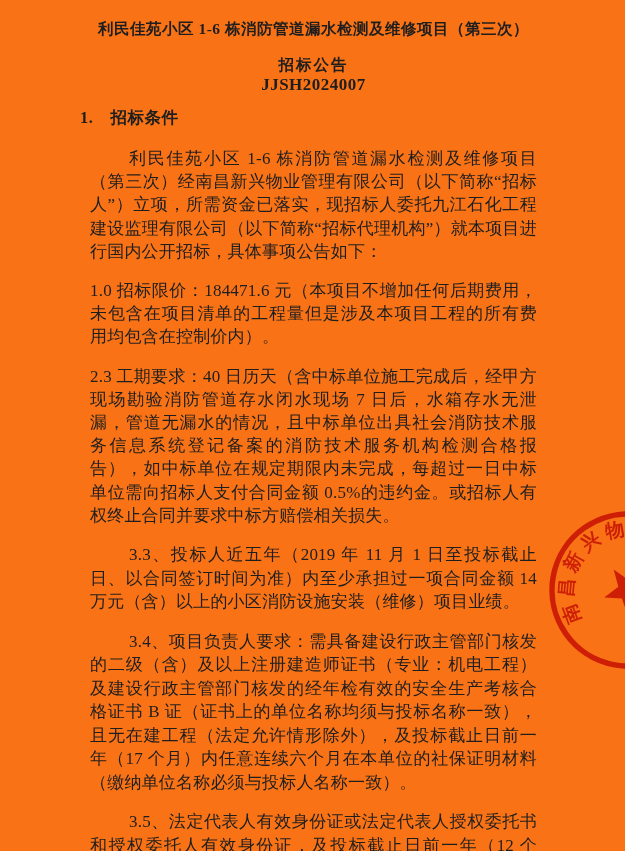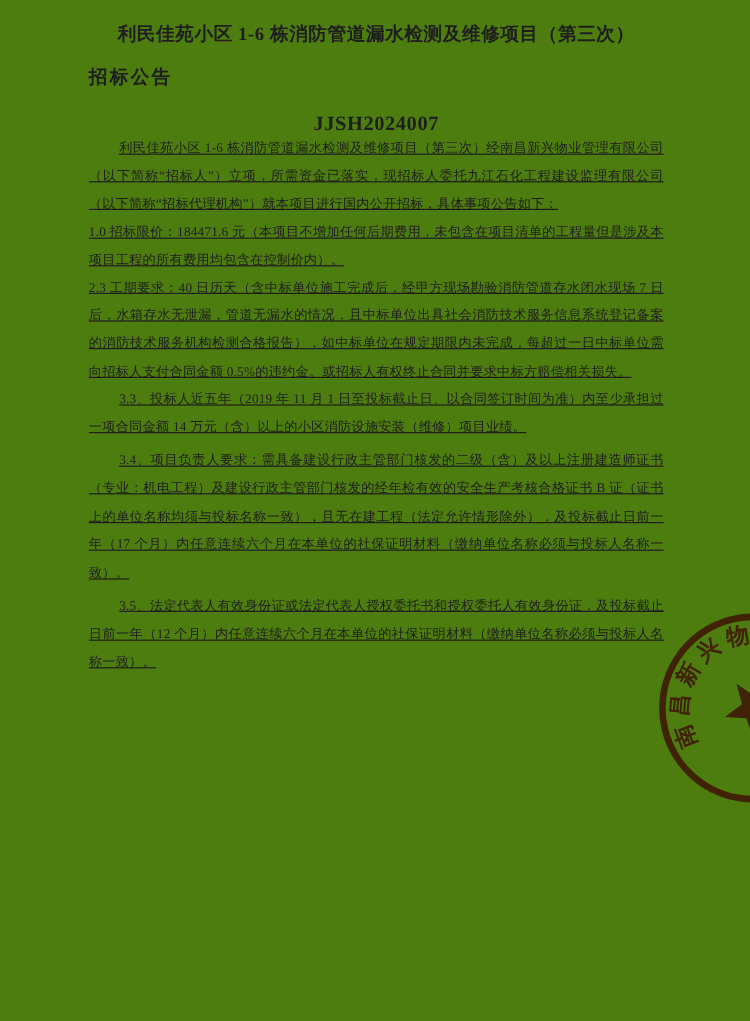--- a/index.html
+++ b/index.html
@@ -1,65 +1,64 @@
 <!DOCTYPE html>
 <html><head>
 <meta charset="utf-8">
 <style>
   html, body { margin: 0; padding: 0; background: #e8e8e8; }
   .page {
     position: relative;
     width: 625px;
     height: 851px;
     margin: 0 auto;
-    background: #4d7c0f;
+    background: #f97316;
     overflow: hidden;
     color: #1e1e1e;
     font-family: "Liberation Serif", serif;
     box-sizing: border-box;
     padding: 14px 72px 0 74px;
   }
   .doc-title {
     margin: 0;
     padding-top: 4px;
     font-size: 15.5px;
     font-weight: bold;
     text-align: center;
     letter-spacing: 0.5px;
     line-height: 22px;
   }
   .doc-subtitle {
     margin: 15px 0 0 0;
     font-size: 15.5px;
     font-weight: bold;
+    text-align: center;
     letter-spacing: 2px;
     line-height: 20px;
   }
   .doc-number {
-    margin-top: 18px;
     font-size: 17px;
     font-weight: bold;
     text-align: center;
     letter-spacing: 0.5px;
     line-height: 20px;
   }
   .sec-heading {
     margin: 9px 0 0 6px;
     font-size: 16.5px;
     font-weight: bold;
     line-height: 27px;
     letter-spacing: 0.5px;
   }
   .para {
-    margin: 0;
-    font-size: 11px;
+    margin: 16px;
+    font-size: 17px;
     line-height: 23.2px;
     text-align: justify;
     letter-spacing: 0.2px;
-    text-decoration: underline;
   }
   .indent { text-indent: 2.3em; }
   .sec3 .para { line-height: 23.5px; margin-bottom: 4px; }
   .seal {
     position: absolute;
     left: 542px;
     top: 504px;
     width: 172px;
     height: 172px;
     transform: rotate(-35deg);
@@ -70,20 +69,21 @@
 </head>
 <body>
 
 <div class="page">
 
   <h1 class="doc-title">利民佳苑小区 1-6 栋消防管道漏水检测及维修项目（第三次）</h1>
   <h2 class="doc-subtitle">招标公告</h2>
   <div class="doc-number">JJSH2024007</div>
 
   <section>
+    <h3 class="sec-heading">1.　招标条件</h3>
     <p class="para indent">利民佳苑小区 1-6 栋消防管道漏水检测及维修项目（第三次）经南昌新兴物业管理有限公司（以下简称“招标人”）立项，所需资金已落实，现招标人委托九江石化工程建设监理有限公司（以下简称“招标代理机构”）就本项目进行国内公开招标，具体事项公告如下：</p>
   </section>
 
   <section>
     <p class="para">1.0 招标限价：184471.6 元（本项目不增加任何后期费用，未包含在项目清单的工程量但是涉及本项目工程的所有费用均包含在控制价内）。</p>
     <p class="para">2.3 工期要求：40 日历天（含中标单位施工完成后，经甲方现场勘验消防管道存水闭水现场 7 日后，水箱存水无泄漏，管道无漏水的情况，且中标单位出具社会消防技术服务信息系统登记备案的消防技术服务机构检测合格报告），如中标单位在规定期限内未完成，每超过一日中标单位需向招标人支付合同金额 0.5%的违约金。或招标人有权终止合同并要求中标方赔偿相关损失。</p>
   </section>
 
   <section class="sec3">
     <p class="para indent">3.3、投标人近五年（2019 年 11 月 1 日至投标截止日、以合同签订时间为准）内至少承担过一项合同金额 14 万元（含）以上的小区消防设施安装（维修）项目业绩。</p>

